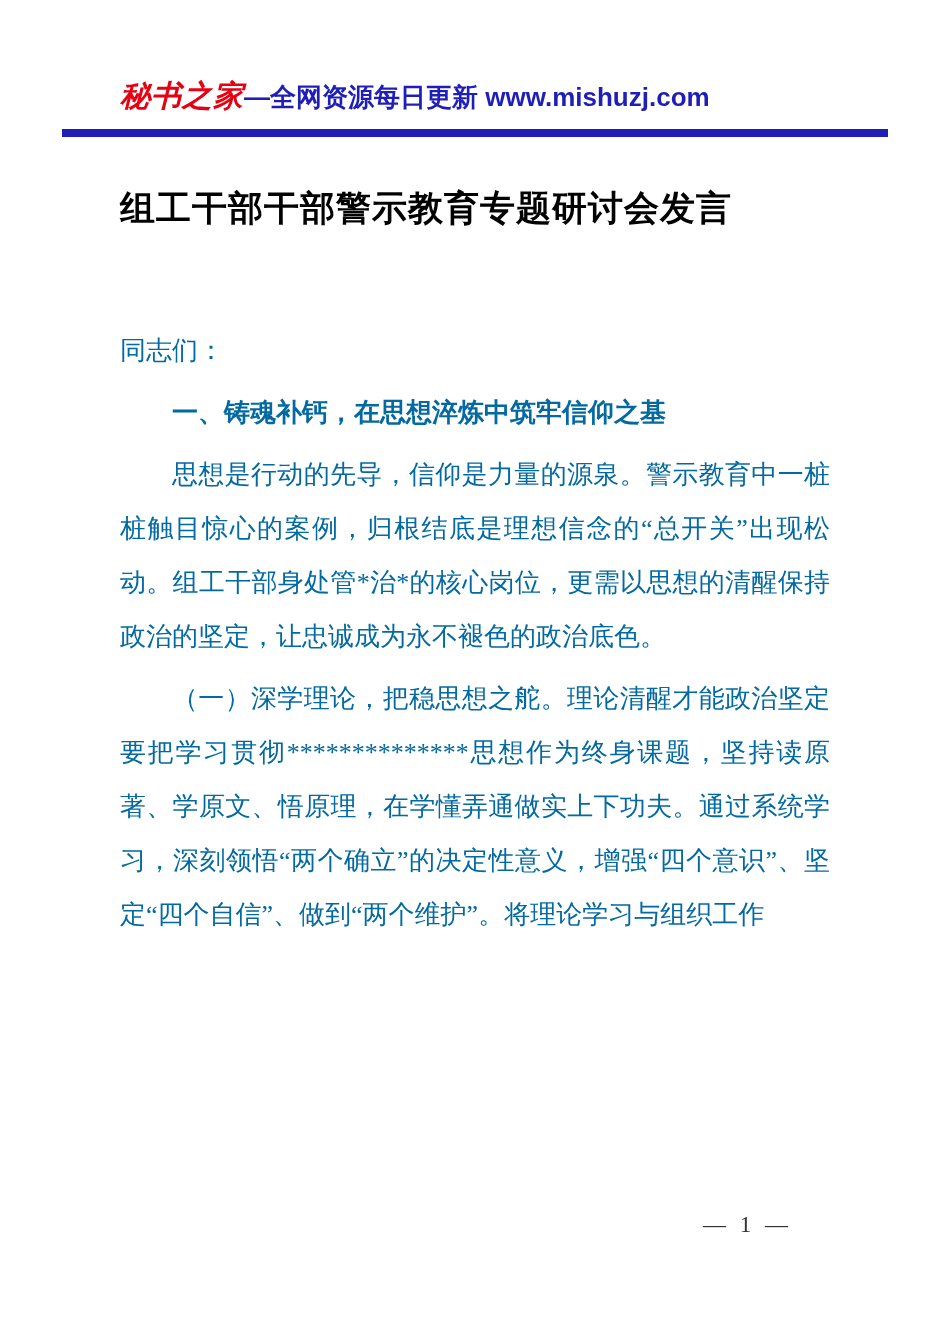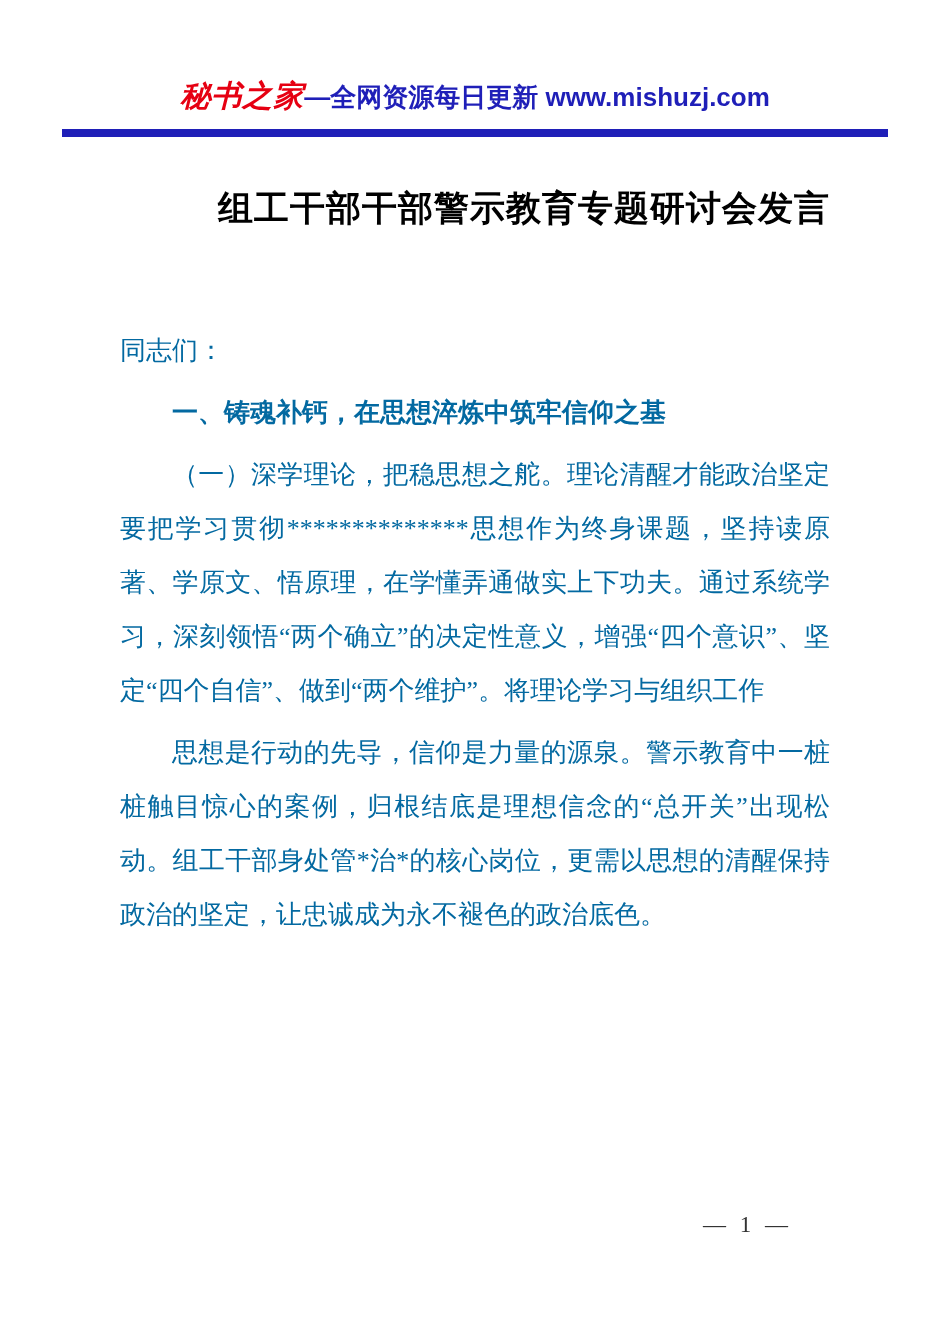--- a/index.html
+++ b/index.html
@@ -16,21 +16,20 @@
     width: 950px;
     height: 1344px;
     background: #ffffff;
     overflow: hidden;
     padding: 0 120px;
   }
 
   
   .banner {
     padding-top: 76px;
-    text-align: center;
     font-family: "Liberation Sans", "DejaVu Sans", sans-serif;
     font-weight: bold;
     font-size: 26px;
     white-space: nowrap;
   }
   .banner .brand {
     color: #e60012;
     font-size: 30px;
     font-style: italic;
     letter-spacing: 1px;
@@ -41,21 +40,21 @@
 
   .rule {
     height: 8px;
     background: #1f1fb8;
     margin: 12px -58px 0 -58px; 
   }
 
   
   .doc-title {
     margin-top: 48px;
-    text-align: right;
+    text-align: left;
     font-family: "Liberation Sans", "DejaVu Sans", sans-serif;
     font-weight: bold;
     font-size: 35px;
     letter-spacing: 1px;
     color: #000000;
   }
 
   
   .body-text {
     margin-top: 92px;
@@ -93,19 +92,19 @@
     <span class="brand">秘书之家</span><span class="accent">—</span><span class="accent">全网资源每日更新 </span><span class="accent">www.mishuzj.com</span>
   </div>
 
   <div class="rule"></div>
 
   <h1 class="doc-title">组工干部干部警示教育专题研讨会发言</h1>
 
   <div class="body-text">
     <p>同志们：</p>
     <p class="heading">一、铸魂补钙，在思想淬炼中筑牢信仰之基</p>
+    <p class="indent">思想是行动的先导，信仰是力量的源泉。警示教育中一桩桩触目惊心的案例，归根结底是理想信念的“总开关”出现松动。组工干部身处管*治*的核心岗位，更需以思想的清醒保持政治的坚定，让忠诚成为永不褪色的政治底色。</p>
     <p class="indent">（一）深学理论，把稳思想之舵。理论清醒才能政治坚定要把学习贯彻**************思想作为终身课题，坚持读原著、学原文、悟原理，在学懂弄通做实上下功夫。通过系统学习，深刻领悟“两个确立”的决定性意义，增强“四个意识”、坚定“四个自信”、做到“两个维护”。将理论学习与组织工作</p>
-    <p class="indent">思想是行动的先导，信仰是力量的源泉。警示教育中一桩桩触目惊心的案例，归根结底是理想信念的“总开关”出现松动。组工干部身处管*治*的核心岗位，更需以思想的清醒保持政治的坚定，让忠诚成为永不褪色的政治底色。</p>
   </div>
 
   <div class="page-number">— 1 —</div>
 
 </div>
 
 </body></html>

